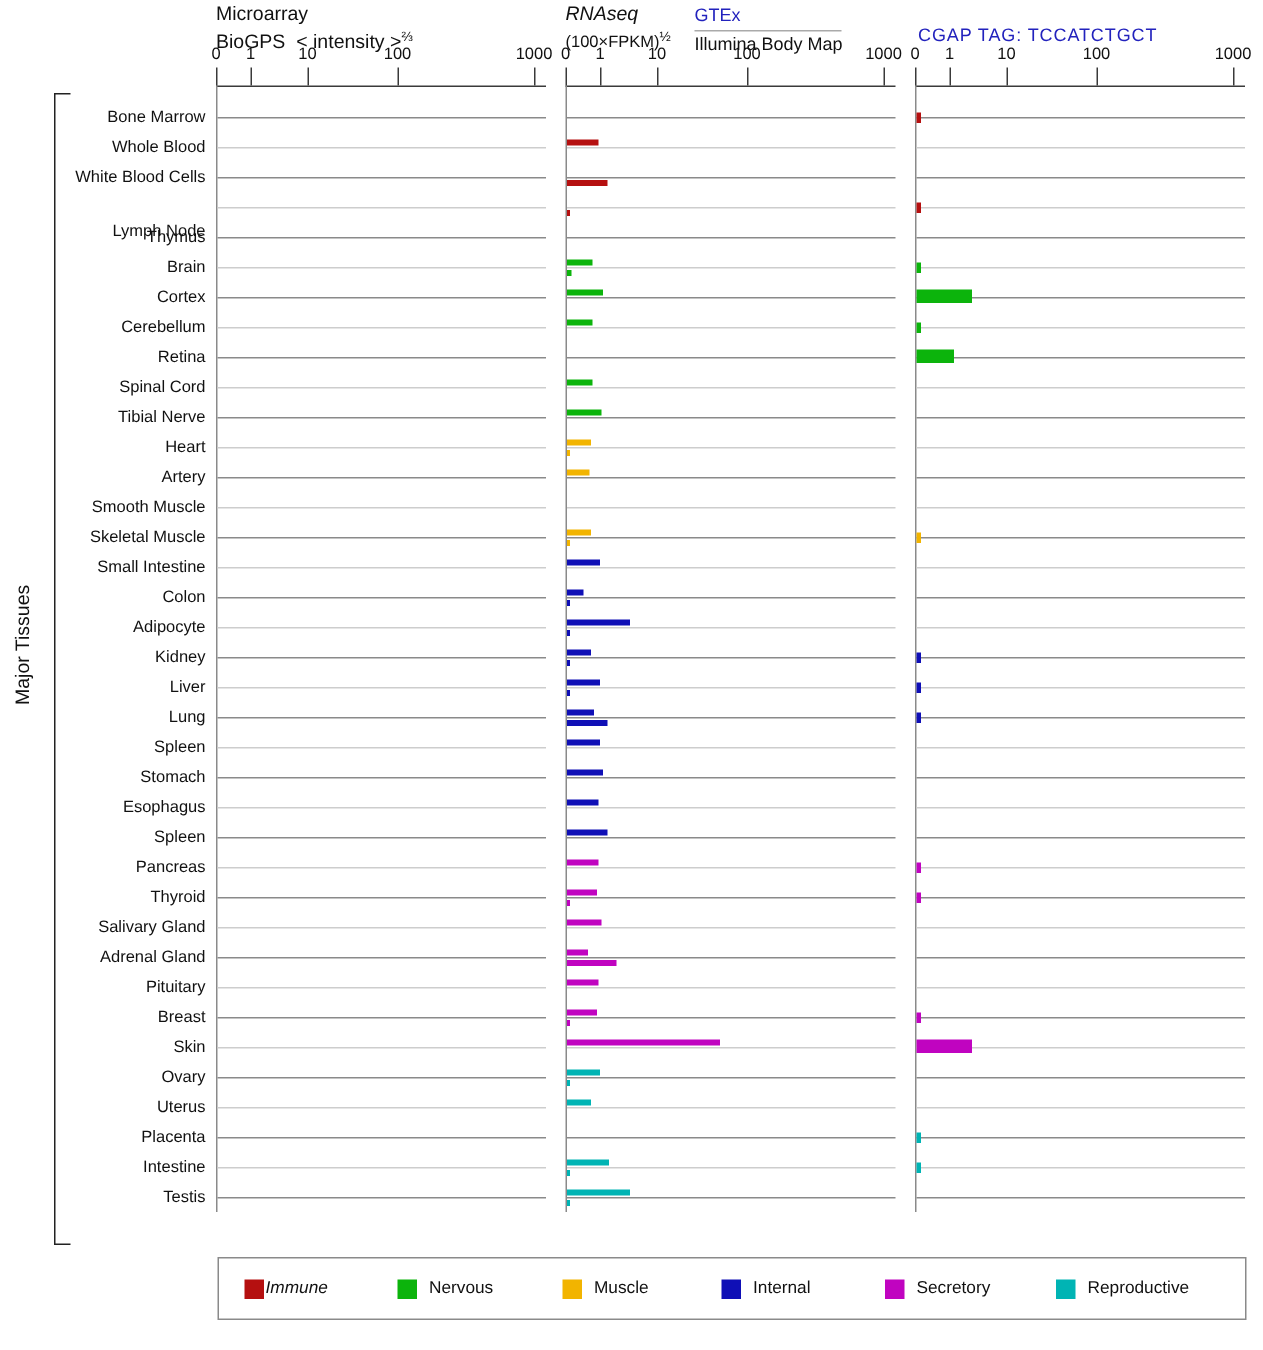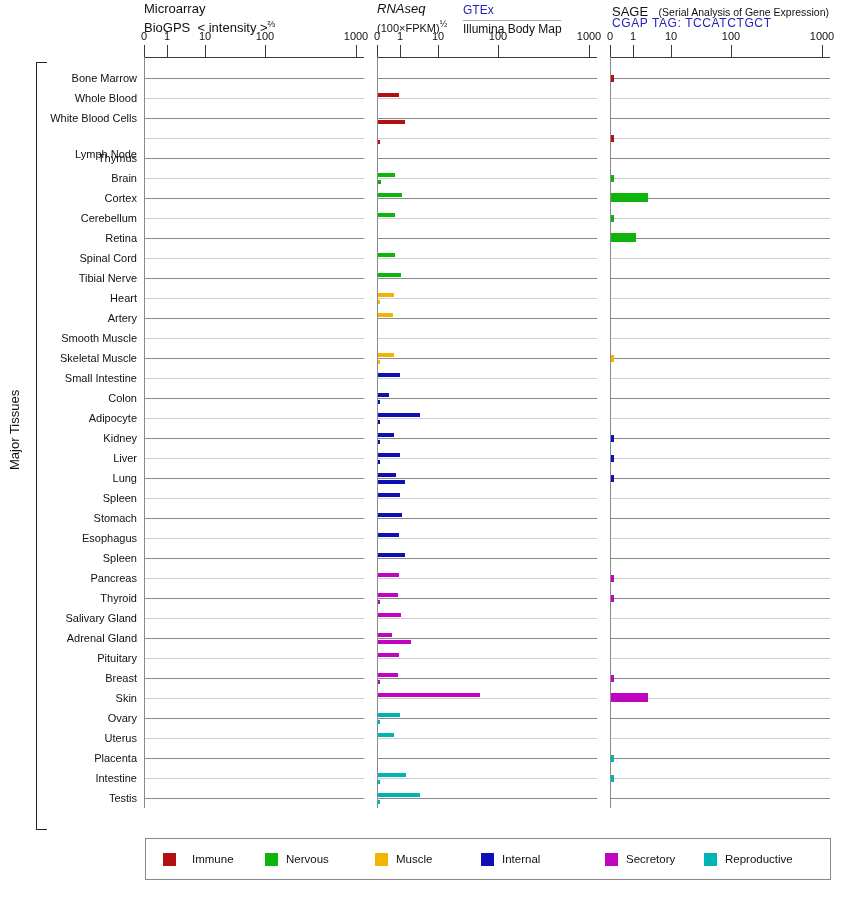--- a/index.html
+++ b/index.html
@@ -44,24 +44,20 @@
   </div>
 
   <div class="abs t13" style="left:377px;top:2px;font-style:italic;">RNAseq</div>
   <div class="abs t11" style="left:377px;top:18px;">
     <span>(100×FPKM)</span><sup>½</sup>
   </div>
   <a class="abs t12 link" style="left:463px;top:4px;">GTEx</a>
   <div class="abs sep" style="left:463px;top:20px;width:98px;"></div>
   <div class="abs t12" style="left:463px;top:23px;">Illumina Body Map</div>
 
-  <div class="abs" style="left:612px;top:2px;white-space:nowrap;">
-    <span class="t13">SAGE</span>
-    <span class="t10" style="margin-left:6px;">(Serial Analysis of Gene Expression)</span>
-  </div>
   <a class="abs t12 link" style="left:612px;top:17px;letter-spacing:0.6px;">CGAP TAG: TCCATCTGCT</a>
 
   <div id="plot">
       <div class="axisline" style="position:absolute;left:144px;top:57px;width:220px;height:1px;"></div>
       <div class="vaxis" style="position:absolute;left:144px;top:57px;width:1px;height:751px;"></div>
       <div class="tick" style="position:absolute;left:144px;top:45px;height:12px;"></div>
       <div class="ticklab" style="position:absolute;left:144px;top:30px;">0</div>
       <div class="tick" style="position:absolute;left:167px;top:45px;height:12px;"></div>
       <div class="ticklab" style="position:absolute;left:167px;top:30px;">1</div>
       <div class="tick" style="position:absolute;left:205px;top:45px;height:12px;"></div>
@@ -301,37 +297,37 @@
       <div class="bar" style="position:absolute;left:611px;top:575px;width:3px;height:7px;background:#c004c0;" title="Pancreas (CGAP): 0.1"></div>
       <div class="bar" style="position:absolute;left:611px;top:595px;width:3px;height:7px;background:#c004c0;" title="Thyroid (CGAP): 0.1"></div>
       <div class="bar" style="position:absolute;left:611px;top:675px;width:3px;height:7px;background:#c004c0;" title="Breast (CGAP): 0.1"></div>
       <div class="bar" style="position:absolute;left:611px;top:693px;width:37px;height:9px;background:#c004c0;" title="Skin (CGAP): 2.3"></div>
       <div class="bar" style="position:absolute;left:611px;top:755px;width:3px;height:7px;background:#00b4b4;" title="Placenta (CGAP): 0.1"></div>
       <div class="bar" style="position:absolute;left:611px;top:775px;width:3px;height:7px;background:#00b4b4;" title="Prostate (CGAP): 0.1"></div>
     </div>
 
   <div class="abs legend-box" style="left:145px;top:838px;width:684px;height:40px;">
     <div id="legend-items" style="position:relative;width:100%;height:100%;">
-        <div style="position:absolute;left:17px;top:13px;display:flex;align-items:center;gap:16px;">
+        <div style="position:absolute;left:17px;top:13px;display:flex;align-items:center;gap:1px;font-style:italic;">
           <span class="lg-swatch" style="background: rgb(181, 16, 16);"></span>
           <span class="lg-label">Immune</span>
         </div>
         <div style="position:absolute;left:119px;top:13px;display:flex;align-items:center;gap:8px;">
           <span class="lg-swatch" style="background: rgb(12, 180, 12);"></span>
           <span class="lg-label">Nervous</span>
         </div>
         <div style="position:absolute;left:229px;top:13px;display:flex;align-items:center;gap:8px;">
           <span class="lg-swatch" style="background: rgb(242, 180, 0);"></span>
           <span class="lg-label">Muscle</span>
         </div>
         <div style="position:absolute;left:335px;top:13px;display:flex;align-items:center;gap:8px;">
           <span class="lg-swatch" style="background: rgb(15, 15, 182);"></span>
           <span class="lg-label">Internal</span>
         </div>
-        <div style="position:absolute;left:459px;top:13px;display:flex;align-items:center;gap:8px;">
+        <div style="position:absolute;left:444px;top:13px;display:flex;align-items:center;gap:8px;">
           <span class="lg-swatch" style="background: rgb(192, 4, 192);"></span>
           <span class="lg-label">Secretory</span>
         </div>
         <div style="position:absolute;left:558px;top:13px;display:flex;align-items:center;gap:8px;">
           <span class="lg-swatch" style="background: rgb(0, 180, 180);"></span>
           <span class="lg-label">Reproductive</span>
         </div>
       </div>
   </div>
 

